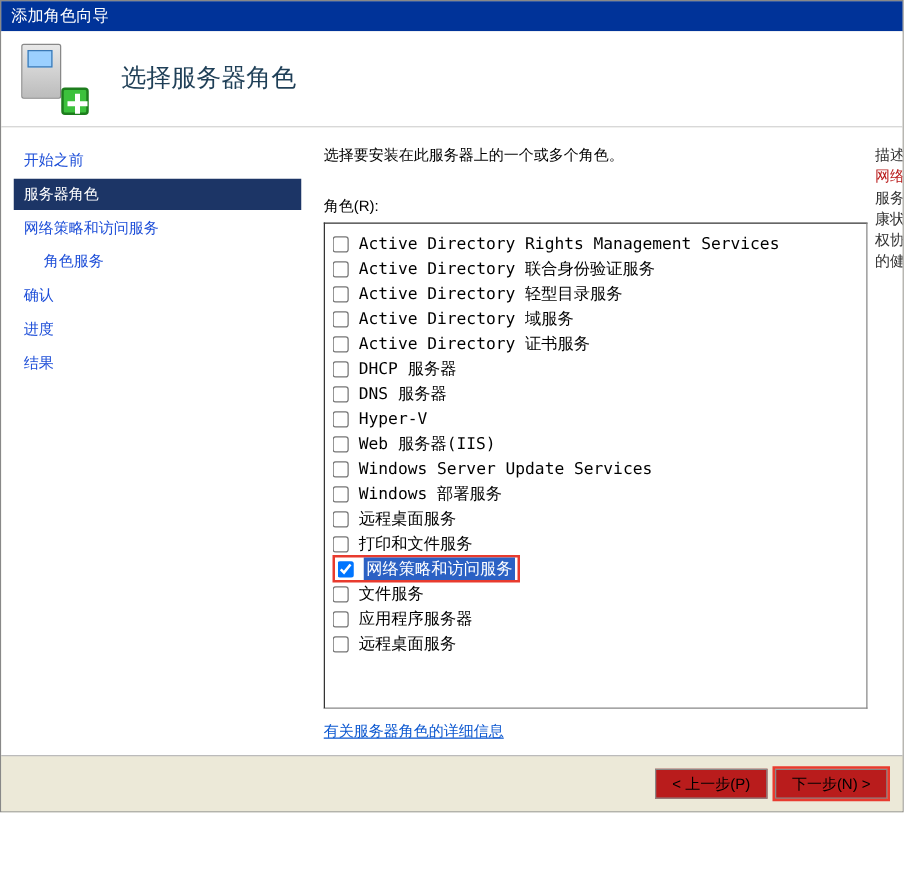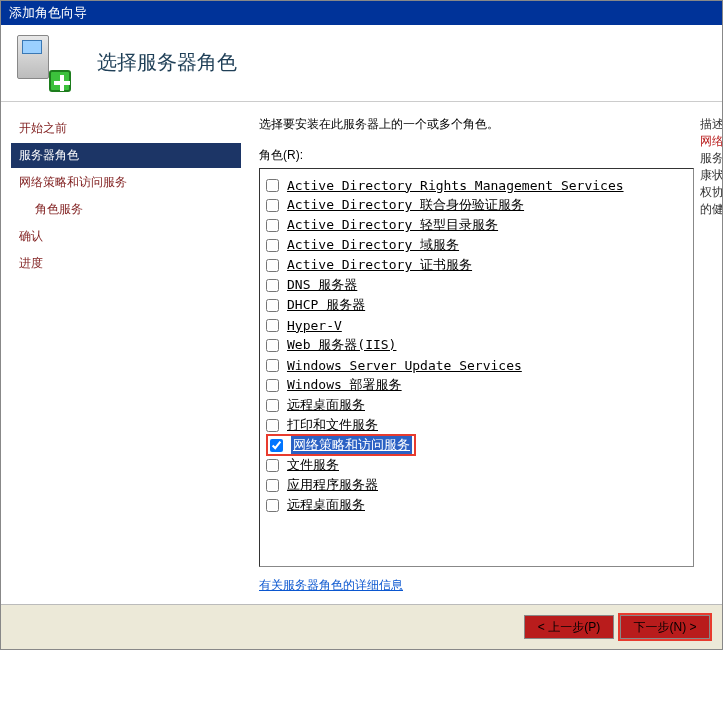--- a/index.html
+++ b/index.html
@@ -10,30 +10,30 @@
 .header-icon { width: 48px; height: 54px; margin-right: 18px; position: relative; }
 .server-box { width: 32px; height: 44px; background: linear-gradient(180deg,#e8e8e8,#bcbcbc); border: 1px solid #888; border-radius: 2px; position: relative; }
 .server-box:before { content:""; position:absolute; top:4px; left:4px; width:18px; height:12px; background:#9bd0ff; border:1px solid #3a78b4; }
 .plus { position:absolute; bottom:-3px; right:-6px; width:22px; height:22px; background:#3cc13c; border:2px solid #1d7d1d; border-radius:3px; }
 .plus:before,.plus:after { content:""; position:absolute; background:#fff; }
 .plus:before { left:9px; top:3px; width:4px; height:16px; }
 .plus:after { top:9px; left:3px; width:16px; height:4px; }
 .header-title { font-size: 20px; color:#1f3f57;margin-left:14px; }
 .body { display: flex; flex: 1; background:#fff; min-height:0; }
 .sidebar { width: 240px; padding: 14px 0 0 10px; border-right: none; }
-.nav-item { padding: 4px 8px; margin-bottom: 2px; color:#7f1d1d; cursor:pointer; }
+.nav-item { padding: 4px 8px; margin-bottom: 2px; color:#1d4ed8; cursor:pointer; }
 .nav-item.active { background:#1c3566; color:#fff;font-family:Liberation Serif, serif; }
 .nav-sub { padding-left: 24px; }
 .main { flex:1; padding: 14px 4px 10px 18px; display:flex; flex-direction:column; min-height:0; position:relative; }
-.main-top { margin-bottom:6px; }
+.main-top { margin-bottom:16px; }
 .roles-label { margin-top:8px; margin-bottom:4px; }
 .roles-box { border:1px inset #888; background:#fff; height:430px; padding:6px 4px; overflow:hidden; }
 .role-row { display:flex; align-items:center; height:20px; padding:0 2px; font-family: "SimSun","NSimSun",monospace; font-size:13px; }
 .role-row input[type=checkbox]{ margin-right:8px; }
-.role-label { white-space:nowrap;text-decoration:underline; }
+.role-label { white-space:nowrap; }
 .role-highlight-wrap { border:2px solid #e83b2e; padding:0 2px; margin:-2px 0; }
 .role-highlight { background:#2b61c4; color:#fff; padding:0 2px; }
 .link-row { margin-top:10px; }
 .link { color:#0b57d0; text-decoration:underline; cursor:pointer; }
 .right-desc { width:24px; padding:14px 11px 0 2px; font-size:12px; color:#333; overflow:hidden; white-space:nowrap; }
 .right-desc .lnk { color:#b91c1c; }
 .footer { border-top:1px solid #bbb; padding:10px 12px; display:flex; justify-content:flex-end; gap:6px; background:#ece9d8; }
 .btn { min-width:90px; height:24px; background:#b91c1c; border:1px solid #888; font-size:12px; cursor:pointer; padding:0 8px; font-family:inherit; }
 .btn-hl { outline:2px solid #e83b2e; }
 </style>
@@ -54,20 +54,21 @@
   </div>
 
   <div class="body">
     <div class="sidebar" id="sidebar">
         <div class="nav-item">开始之前</div>
         <div class="nav-item active">服务器角色</div>
         <div class="nav-item">网络策略和访问服务</div>
         <div class="nav-item nav-sub">角色服务</div>
         <div class="nav-item">确认</div>
         <div class="nav-item">进度</div>
+        <div class="nav-item">结果</div>
       </div>
 
     <div class="main">
       <div class="main-top">选择要安装在此服务器上的一个或多个角色。</div>
       <div class="roles-label">角色(R):</div>
       <div class="roles-box" id="roles-box">
           <div class="role-row">
             <input type="checkbox" style="">
             <span class="role-label">Active Directory Rights Management Services</span>
           </div>
@@ -82,25 +83,25 @@
           <div class="role-row">
             <input type="checkbox" style="">
             <span class="role-label">Active Directory 域服务</span>
           </div>
           <div class="role-row">
             <input type="checkbox" style="">
             <span class="role-label">Active Directory 证书服务</span>
           </div>
           <div class="role-row">
             <input type="checkbox" style="">
-            <span class="role-label">DNS 服务器</span>
+            <span class="role-label">DHCP 服务器</span>
           </div>
           <div class="role-row">
             <input type="checkbox" style="">
-            <span class="role-label">DHCP 服务器</span>
+            <span class="role-label">DNS 服务器</span>
           </div>
           <div class="role-row">
             <input type="checkbox" style="">
             <span class="role-label">Hyper-V</span>
           </div>
           <div class="role-row">
             <input type="checkbox" style="">
             <span class="role-label">Web 服务器(IIS)</span>
           </div>
           <div class="role-row">

